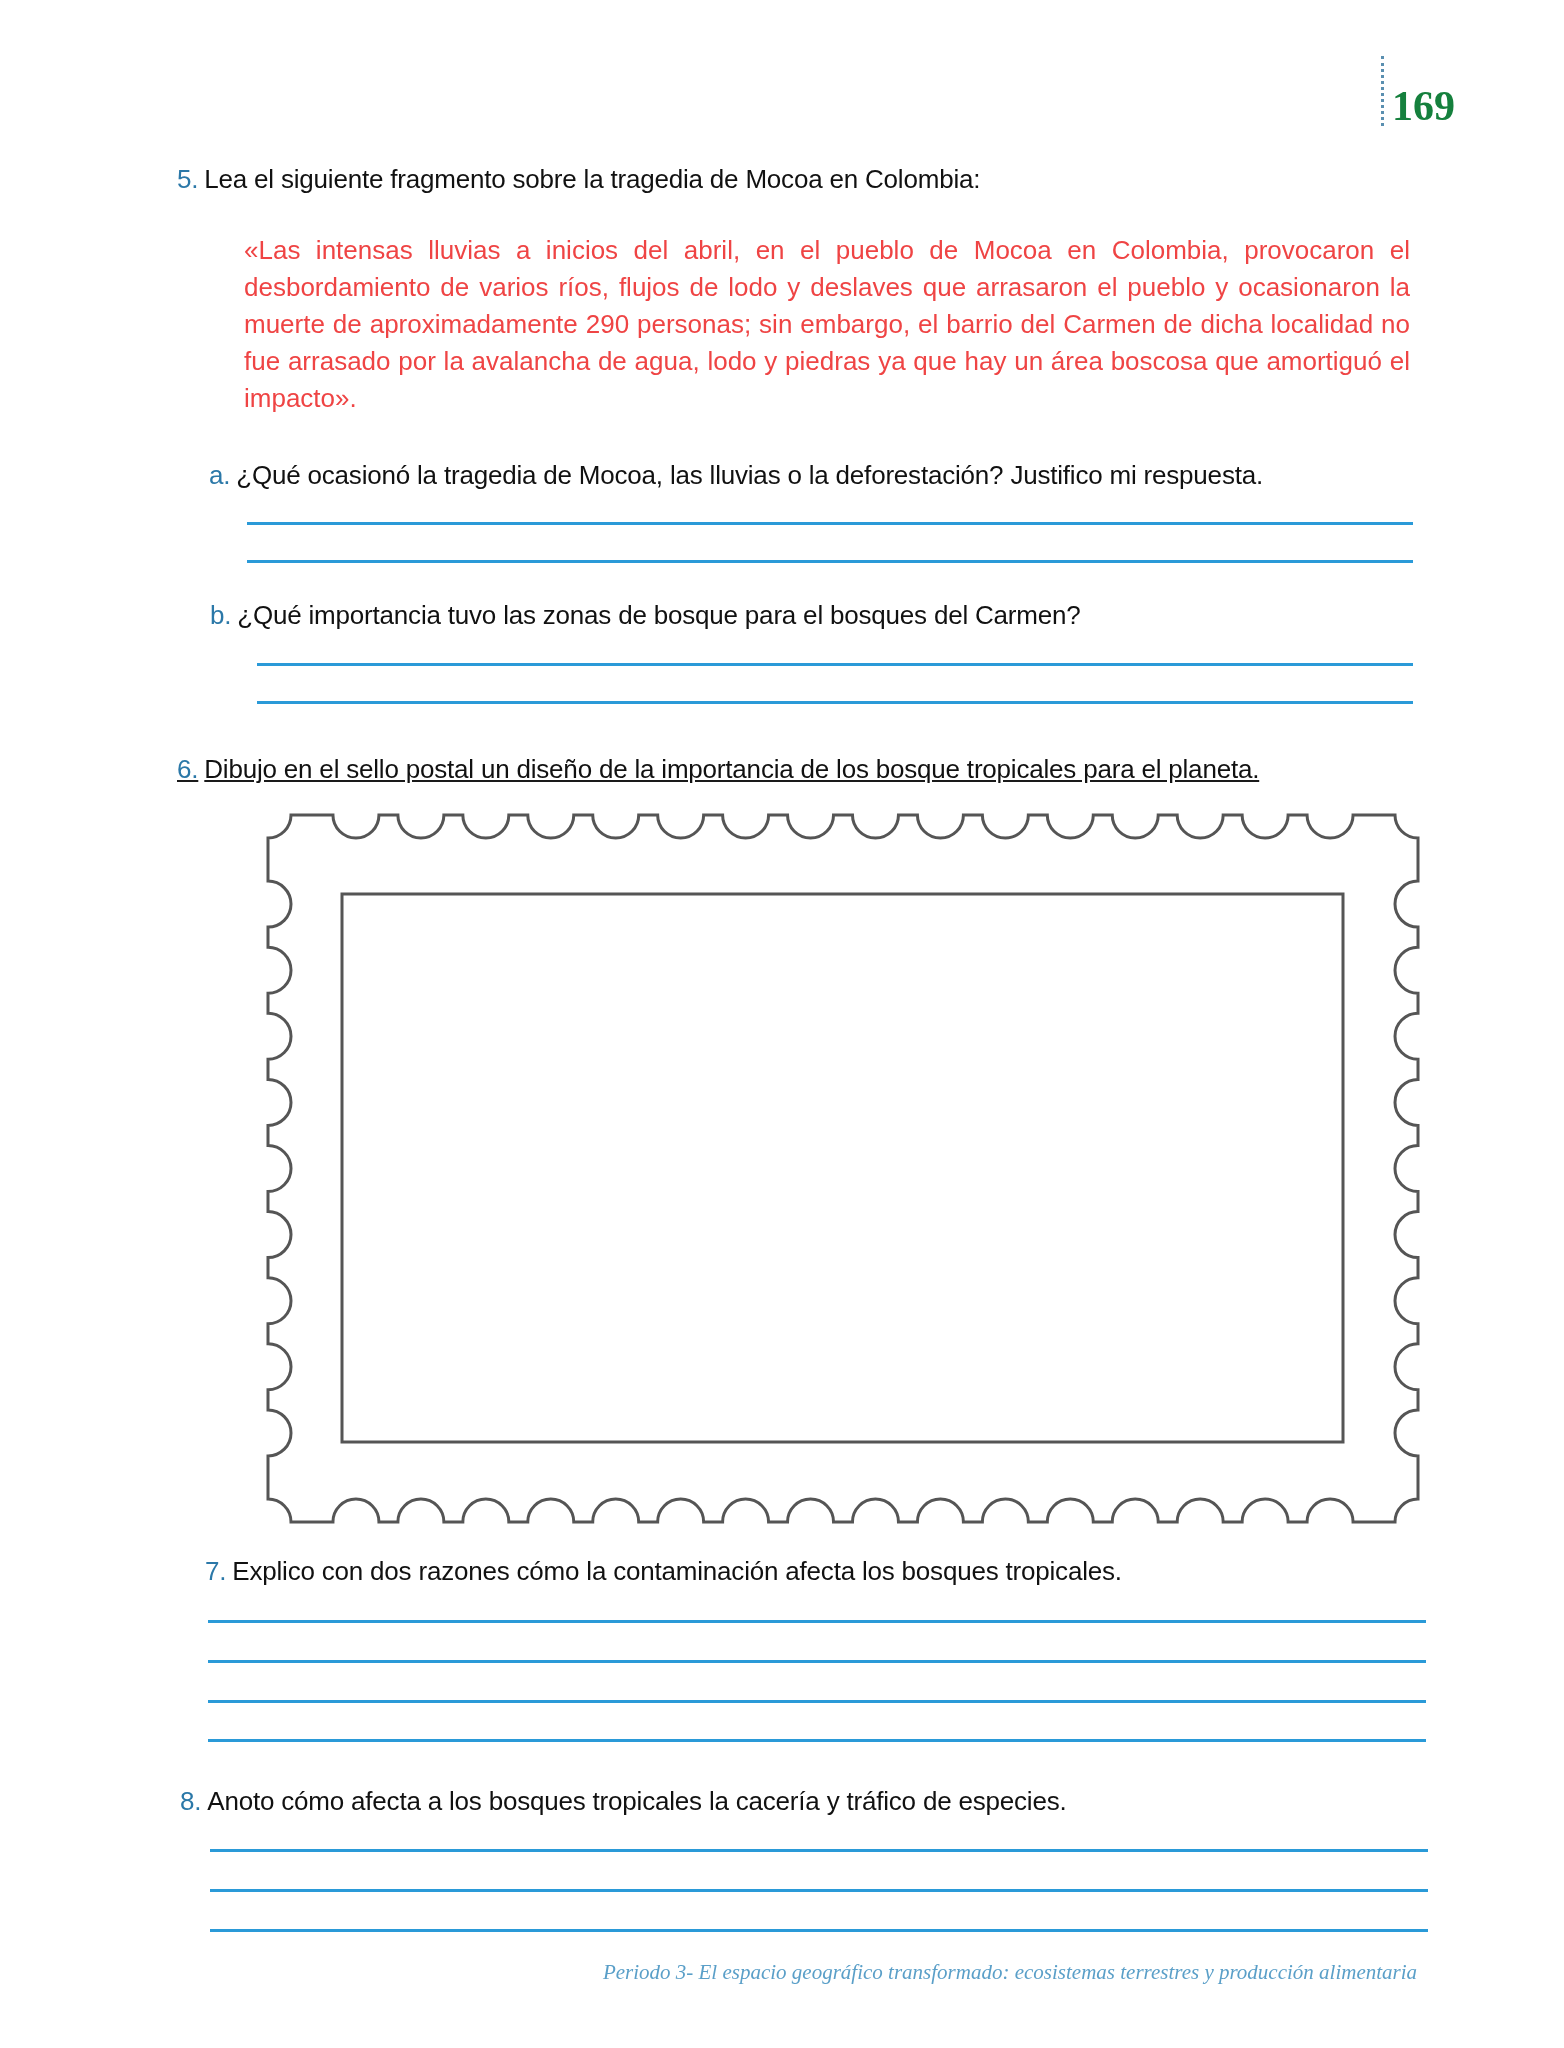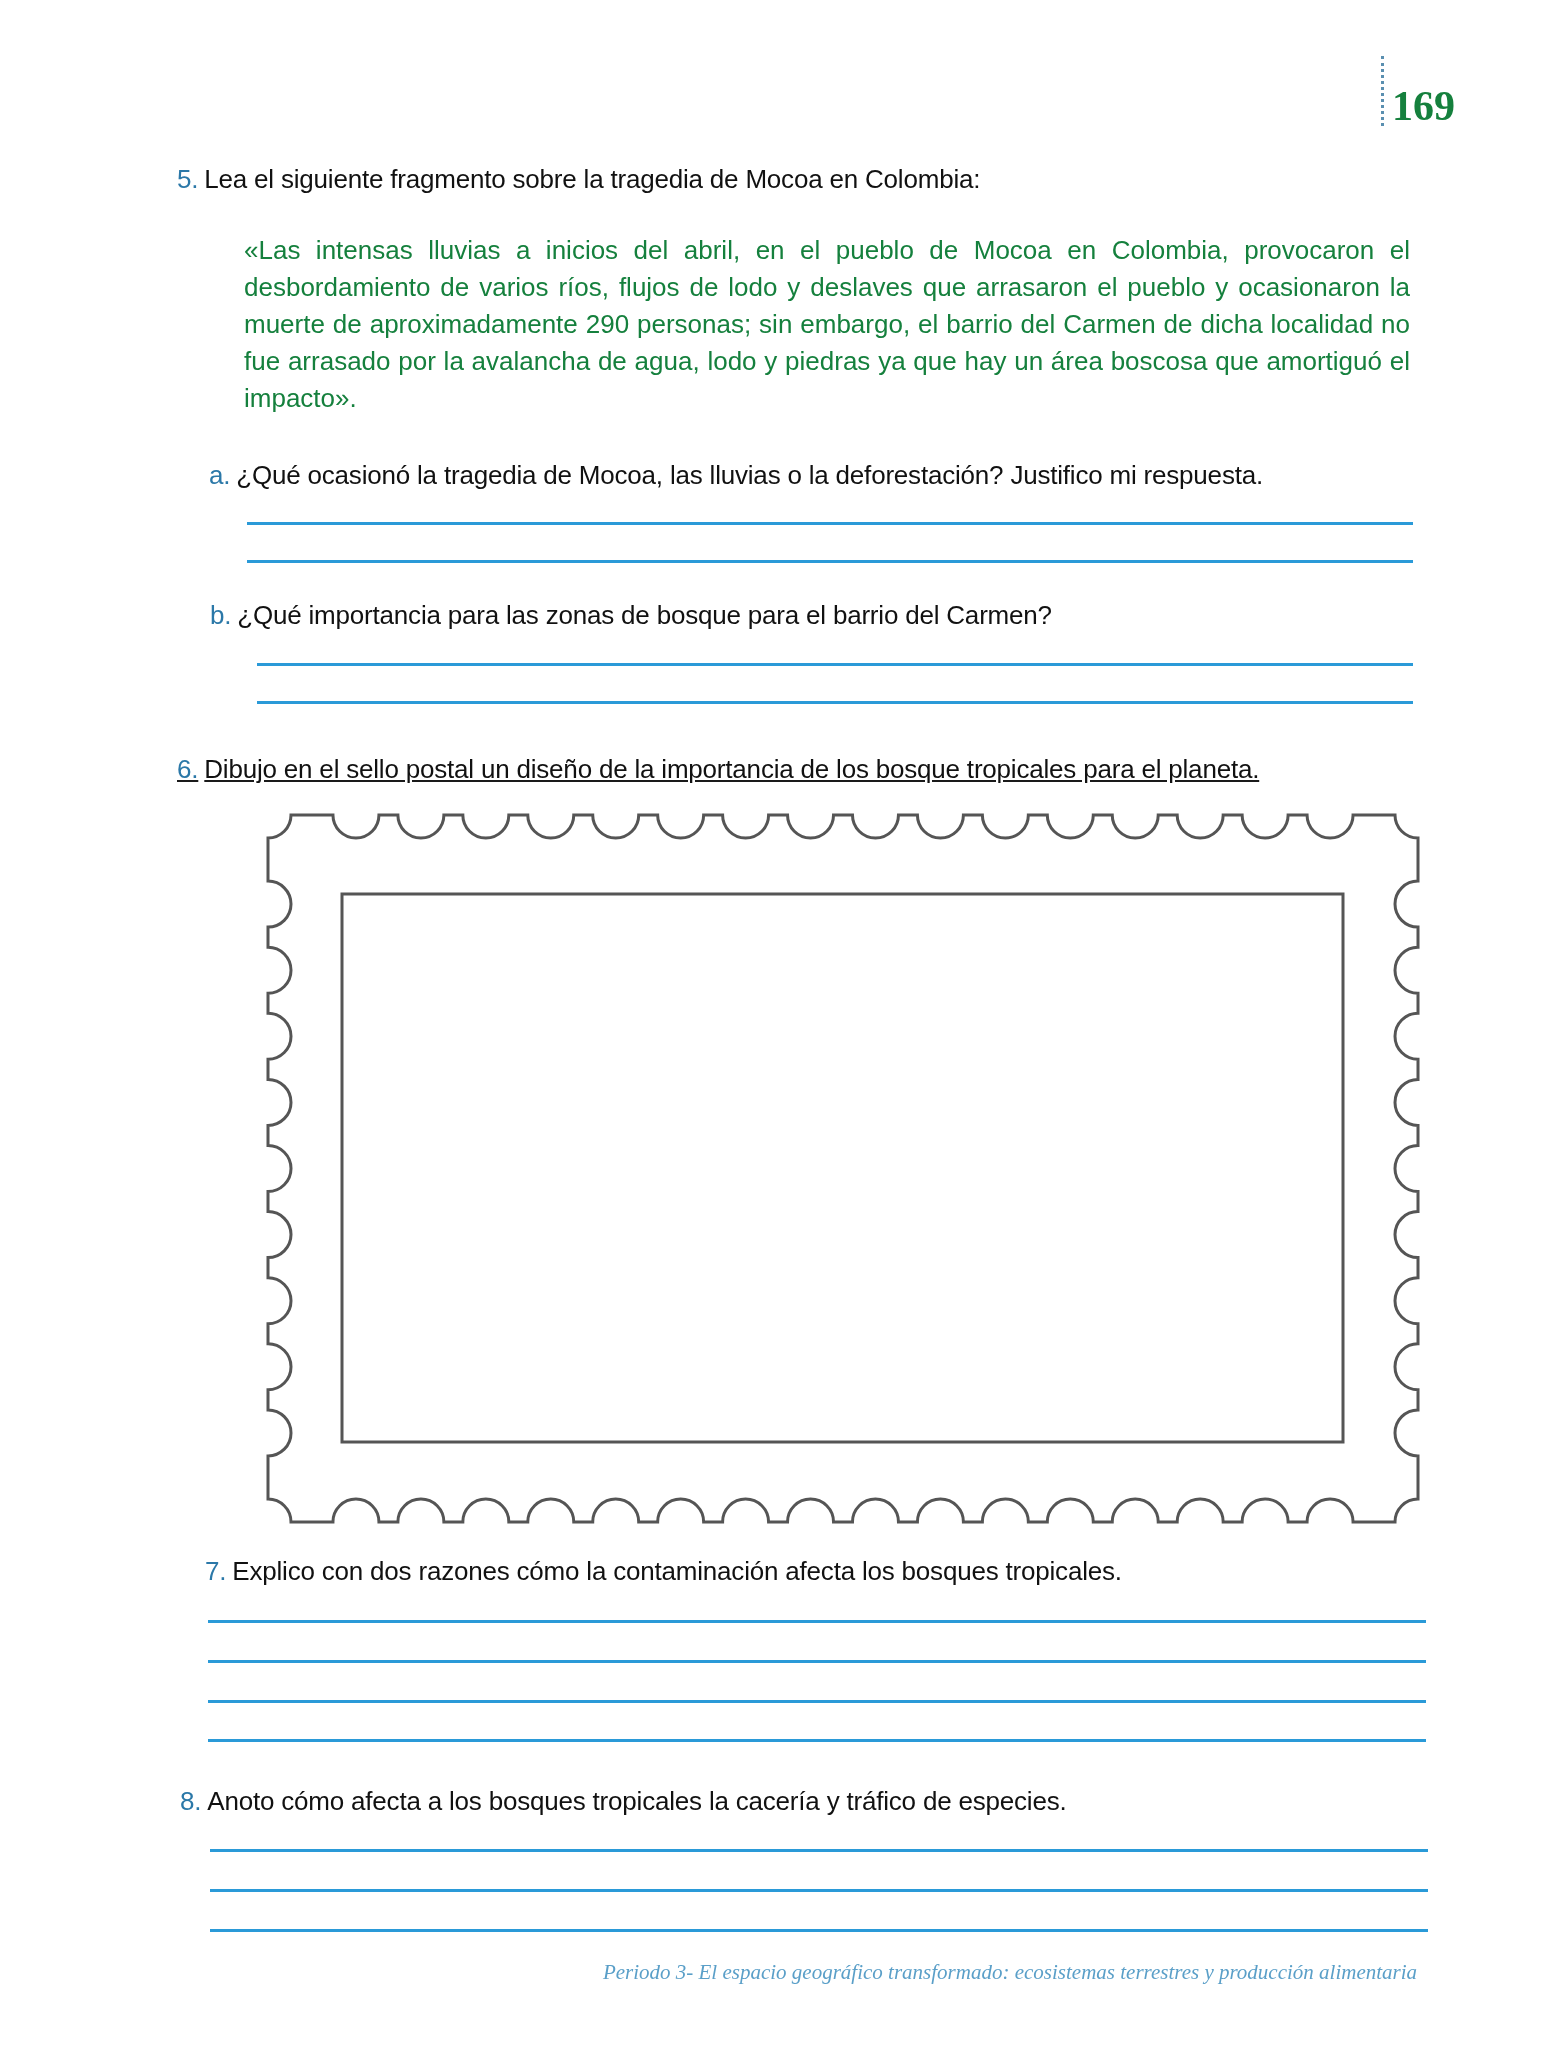--- a/index.html
+++ b/index.html
@@ -6,21 +6,21 @@
   body { width: 1564px; height: 2048px; position: relative; overflow: hidden;
          font-family: "Liberation Sans", sans-serif; color: #1a1a1a; }
   .page-num-rule { position: absolute; left: 1381px; top: 56px; height: 70px;
                    border-left: 3px dotted #5a8fb0; }
   .page-num { position: absolute; left: 1392px; top: 82px; font-family: "Liberation Serif", serif;
               font-weight: bold; font-size: 42px; color: #15803d; }
   .q { position: absolute; font-size: 26px; white-space: nowrap; letter-spacing: -0.2px; }
   .q .num { color: #2b78a8; margin-right: 6px; }
   .q .txt { color: #111; }
   .passage { position: absolute; left: 244px; top: 232px; width: 1166px; font-size: 26px;
-             line-height: 37px; color: #15803d; text-align: justify; }
+             line-height: 37px; color: #ef4444; text-align: justify; }
   .line { position: absolute; height: 3px; background: #2a9ad8; }
   .footer { position: absolute; left: 600px; top: 1960px; width: 820px; text-align: center;
             font-family: "Liberation Serif", serif; font-style: italic; font-size: 21px; color: #5a9fc8; white-space: nowrap; }
   svg.stamp { position: absolute; left: 0; top: 0; }
 </style>
 </head>
 <body>
 
 <div class="page-num-rule"></div>
 <div class="page-num">169</div>
@@ -30,21 +30,21 @@
 </div>
 <div class="passage">«Las intensas lluvias a inicios del abril, en el pueblo de Mocoa en Colombia, provocaron el desbordamiento de varios ríos, flujos de lodo y deslaves que arrasaron el pueblo y ocasionaron la muerte de aproximadamente 290 personas; sin embargo, el barrio del Carmen de dicha localidad no fue arrasado por la avalancha de agua, lodo y piedras ya que hay un área boscosa que amortiguó el impacto».</div>
 
 <div class="q" style="left:209px; top:460px;">
   <span class="num">a.</span><span class="txt">¿Qué ocasionó la tragedia de Mocoa, las lluvias o la deforestación?  Justifico mi respuesta.</span>
 </div>
 <div class="line" style="left:247px; top:522px; width:1166px;"></div>
 <div class="line" style="left:247px; top:560px; width:1166px;"></div>
 
 <div class="q" style="left:210px; top:600px;">
-  <span class="num">b.</span><span class="txt">¿Qué importancia para las zonas de bosque para el barrio del Carmen?</span>
+  <span class="num">b.</span><span class="txt">¿Qué importancia tuvo las zonas de bosque para el bosques del Carmen?</span>
 </div>
 <div class="line" style="left:257px; top:663px; width:1156px;"></div>
 <div class="line" style="left:257px; top:701px; width:1156px;"></div>
 
 <div class="q" style="left:177px; top:754px;text-decoration:underline;">
   <span class="num">6.</span><span class="txt">Dibujo en el sello postal un diseño de la importancia de los bosque tropicales para el planeta.</span>
 </div>
 
 <svg class="stamp" width="1564" height="2048">
   <path id="stamp-outer" fill="none" stroke="#555555" stroke-width="3" d="M 268 838 A 23 23 0 0 0 291 815 L 332.94117647058823 815 A 23 23 0 0 0 378.94117647058823 815 L 397.88235294117646 815 A 23 23 0 0 0 443.88235294117646 815 L 462.8235294117647 815 A 23 23 0 0 0 508.8235294117647 815 L 527.7647058823529 815 A 23 23 0 0 0 573.7647058823529 815 L 592.7058823529412 815 A 23 23 0 0 0 638.7058823529412 815 L 657.6470588235294 815 A 23 23 0 0 0 703.6470588235294 815 L 722.5882352941176 815 A 23 23 0 0 0 768.5882352941176 815 L 787.5294117647059 815 A 23 23 0 0 0 833.5294117647059 815 L 852.4705882352941 815 A 23 23 0 0 0 898.4705882352941 815 L 917.4117647058823 815 A 23 23 0 0 0 963.4117647058823 815 L 982.3529411764706 815 A 23 23 0 0 0 1028.3529411764707 815 L 1047.2941176470588 815 A 23 23 0 0 0 1093.2941176470588 815 L 1112.235294117647 815 A 23 23 0 0 0 1158.235294117647 815 L 1177.1764705882351 815 A 23 23 0 0 0 1223.1764705882351 815 L 1242.1176470588234 815 A 23 23 0 0 0 1288.1176470588234 815 L 1307.0588235294117 815 A 23 23 0 0 0 1353.0588235294117 815 L 1395 815 A 23 23 0 0 0 1418 838 L 1418 881.1 A 23 23 0 0 0 1418 927.1 L 1418 947.2 A 23 23 0 0 0 1418 993.2 L 1418 1013.3 A 23 23 0 0 0 1418 1059.3 L 1418 1079.4 A 23 23 0 0 0 1418 1125.4 L 1418 1145.5 A 23 23 0 0 0 1418 1191.5 L 1418 1211.6 A 23 23 0 0 0 1418 1257.6 L 1418 1277.7 A 23 23 0 0 0 1418 1323.7 L 1418 1343.8 A 23 23 0 0 0 1418 1389.8 L 1418 1409.9 A 23 23 0 0 0 1418 1455.9 L 1418 1499 A 23 23 0 0 0 1395 1522 L 1353.0588235294117 1522 A 23 23 0 0 0 1307.0588235294117 1522 L 1288.1176470588234 1522 A 23 23 0 0 0 1242.1176470588234 1522 L 1223.1764705882351 1522 A 23 23 0 0 0 1177.1764705882351 1522 L 1158.235294117647 1522 A 23 23 0 0 0 1112.235294117647 1522 L 1093.2941176470588 1522 A 23 23 0 0 0 1047.2941176470588 1522 L 1028.3529411764707 1522 A 23 23 0 0 0 982.3529411764706 1522 L 963.4117647058823 1522 A 23 23 0 0 0 917.4117647058823 1522 L 898.4705882352941 1522 A 23 23 0 0 0 852.4705882352941 1522 L 833.5294117647059 1522 A 23 23 0 0 0 787.5294117647059 1522 L 768.5882352941176 1522 A 23 23 0 0 0 722.5882352941176 1522 L 703.6470588235294 1522 A 23 23 0 0 0 657.6470588235294 1522 L 638.7058823529412 1522 A 23 23 0 0 0 592.7058823529412 1522 L 573.7647058823529 1522 A 23 23 0 0 0 527.7647058823529 1522 L 508.8235294117647 1522 A 23 23 0 0 0 462.8235294117647 1522 L 443.88235294117646 1522 A 23 23 0 0 0 397.88235294117646 1522 L 378.94117647058823 1522 A 23 23 0 0 0 332.94117647058823 1522 L 291 1522 A 23 23 0 0 0 268 1499 L 268 1455.9 A 23 23 0 0 0 268 1409.9 L 268 1389.8 A 23 23 0 0 0 268 1343.8 L 268 1323.7 A 23 23 0 0 0 268 1277.7 L 268 1257.6 A 23 23 0 0 0 268 1211.6 L 268 1191.5 A 23 23 0 0 0 268 1145.5 L 268 1125.4 A 23 23 0 0 0 268 1079.4 L 268 1059.3 A 23 23 0 0 0 268 1013.3 L 268 993.2 A 23 23 0 0 0 268 947.2 L 268 927.1 A 23 23 0 0 0 268 881.1 Z"></path>

